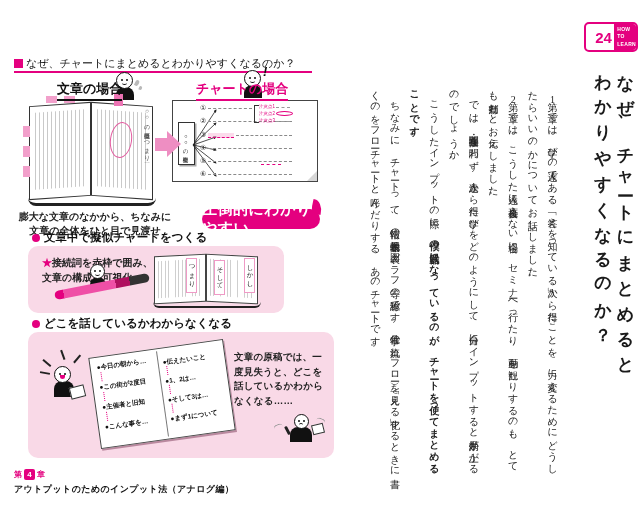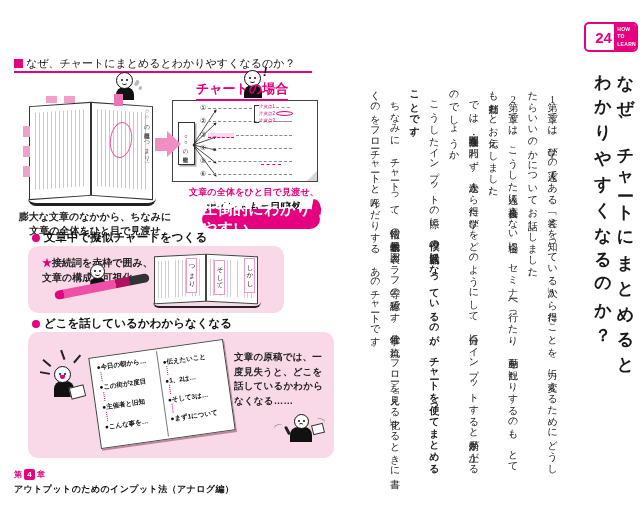--- a/index.html
+++ b/index.html
@@ -171,20 +171,21 @@
     <p><span>こうしたインプットの際に、</span><span class="emph">僕の武器になっているのが、チャートを使ってまとめることです。</span></p>
     <p>ちなみに、チャートって、情報の視覚的表示、図・表・グラフ等の総称です。仕事の流れ（フロー）を「見える化」するときに書くのをフローチャートと呼んだりする、あのチャートです。</p>
   </div>
 
   <div class="fig-heading">
     <span class="sq"></span>
     <span>なぜ、チャートにまとめるとわかりやすくなるのか？</span>
   </div>
   <div class="heading-rule"></div>
 
+  <div class="label-text">文章の場合</div>
   <div class="figchar" style="left:116px;top:72px;">
     <div class="head">
       <span class="eye" style="left:4px;top:6px;"></span>
       <span class="eye" style="left:9px;top:6px;"></span>
       <span class="mouth" style="left:5px;top:8px;"></span>
     </div>
     <div class="bodyblk"></div>
     <span class="sweat" style="left:19px;top:8px;"></span>
     <span class="sweat" style="left:23px;top:14px;width:3px;height:4px;"></span>
   </div>
@@ -279,24 +280,20 @@
           <span class="noval"></span>
         </div>
       <div class="nrow">
           <span>注意点3</span>
           <span class="ndash"></span>
         </div>
     </div>
     <span class="foldc"></span>
   </div>
 
-  <div class="merit">
-    <div class="merit-1">文章の全体をひと目で見渡せ、</div>
-    <div class="merit-2">ポイントも一目瞭然</div>
-  </div>
   <div class="bubble">
     <span class="bubble-tail"></span>
     <span>圧倒的にわかりやすい</span>
   </div>
 
   <div class="box-header" style="left:32px;top:230px;">
     <span class="dot"></span>
     <span>文章中で擬似チャートをつくる</span>
   </div>
   <div class="pinkbox pbox1">

